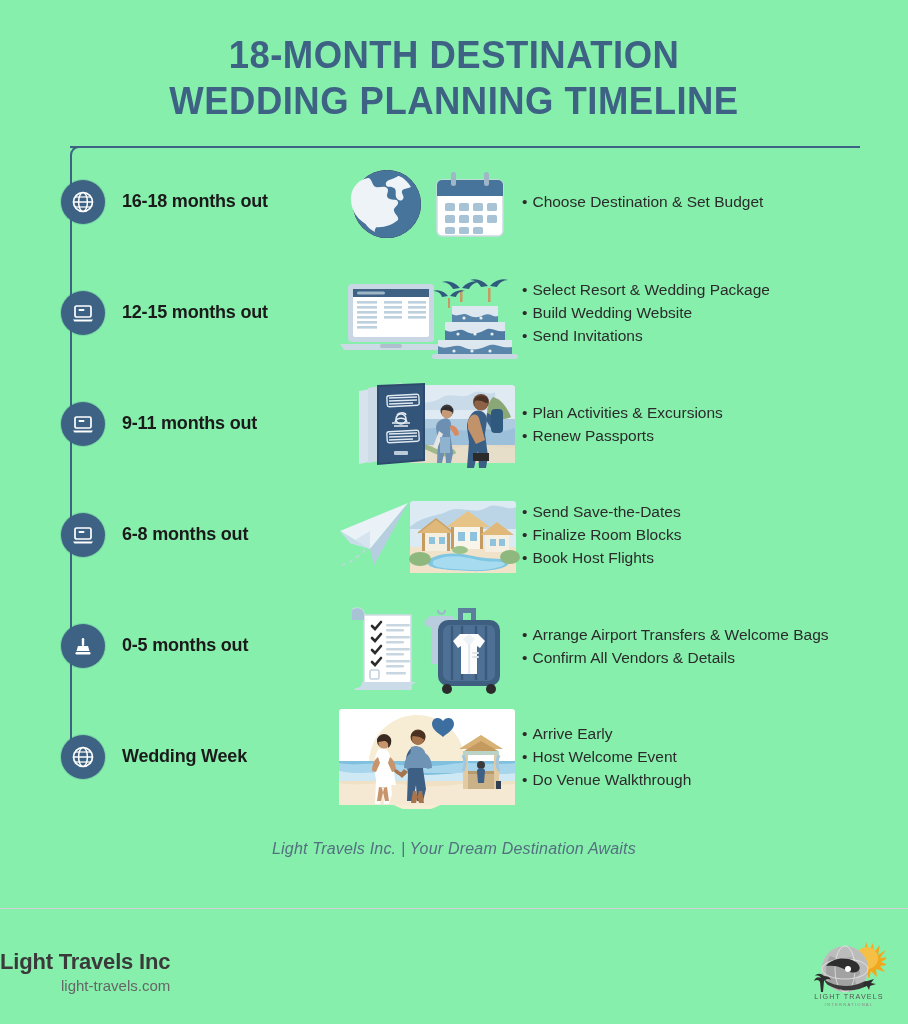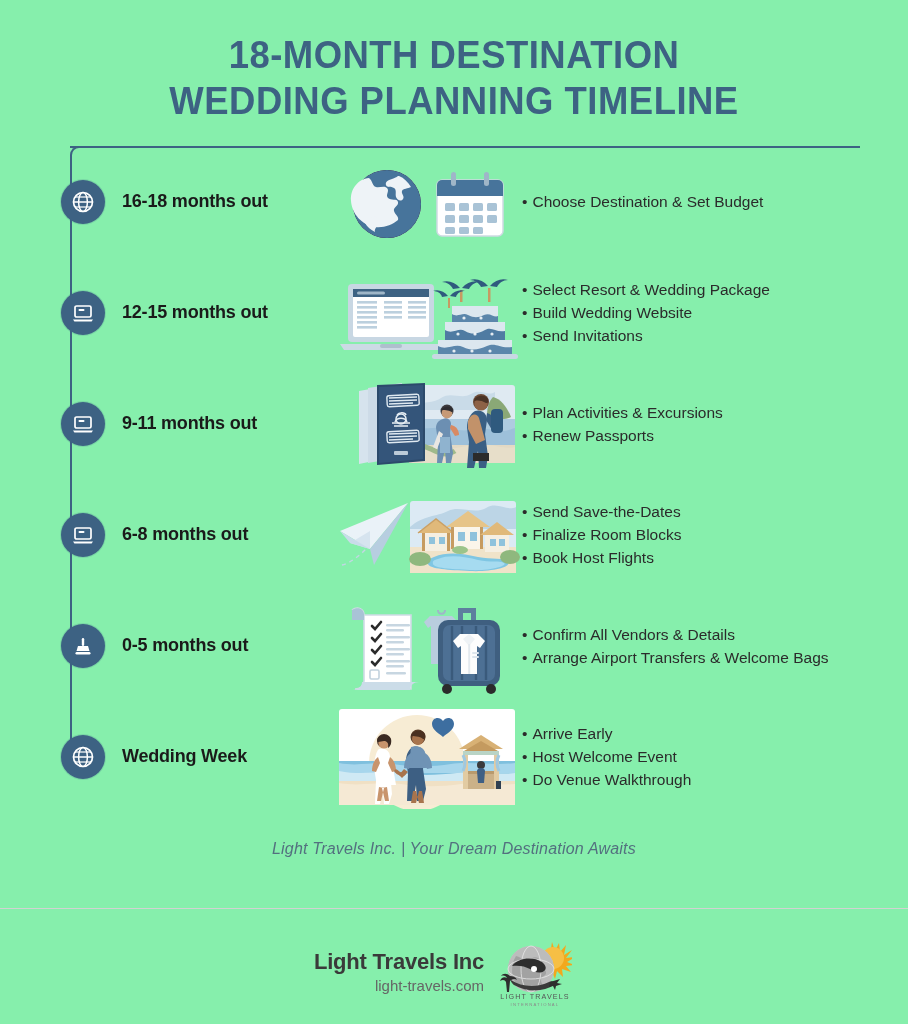--- a/index.html
+++ b/index.html
@@ -149,21 +149,21 @@
     background: #d2d2d2;
   }
   .footer {
     position: absolute;
     left: 0;
     top: 930px;
     width: 908px;
     height: 86px;
     display: flex;
     align-items: center;
-    justify-content: center;
+    justify-content: space-between;
     padding-right: 22px;
   }
   .footer-text { text-align: right; margin-right: 14px; }
   .brand-name {
     font-size: 22px;
     font-weight: bold;
     color: #3a3a3a;
     line-height: 26px;
     letter-spacing: -0.2px;
   }
@@ -490,22 +490,22 @@
           <path d="M134.2 48h2v30h-2z" fill="#e3e9ee"></path>
           <g fill="#dde5ec">
             <rect x="138" y="56" width="7" height="2" rx="1"></rect>
               <rect x="138" y="60" width="7" height="2" rx="1"></rect>
           </g>
           <circle cx="113" cy="93" r="5" fill="#2b2b2b"></circle>
           <circle cx="157" cy="93" r="5" fill="#2b2b2b"></circle>
         </svg>
       </div>
       <div class="row-bullets">
+        <div class="bullet"><span class="dot">•</span><span>Arrange Airport Transfers &amp; Welcome Bags</span></div>
         <div class="bullet"><span class="dot">•</span><span>Confirm All Vendors &amp; Details</span></div>
-        <div class="bullet"><span class="dot">•</span><span>Arrange Airport Transfers &amp; Welcome Bags</span></div>
       </div>
     </div>
 
     <div class="row">
       <div class="marker">
         <svg width="24" height="24" viewBox="0 0 24 24">
           <circle cx="12" cy="12" r="9.5" fill="none" stroke="#ffffff" stroke-width="1.7"></circle>
           <ellipse cx="12" cy="12" rx="4.4" ry="9.5" fill="none" stroke="#ffffff" stroke-width="1.5"></ellipse>
           <line x1="2.5" y1="12" x2="21.5" y2="12" stroke="#ffffff" stroke-width="1.5"></line>
           <line x1="4" y1="7" x2="20" y2="7" stroke="#ffffff" stroke-width="1.2"></line>

